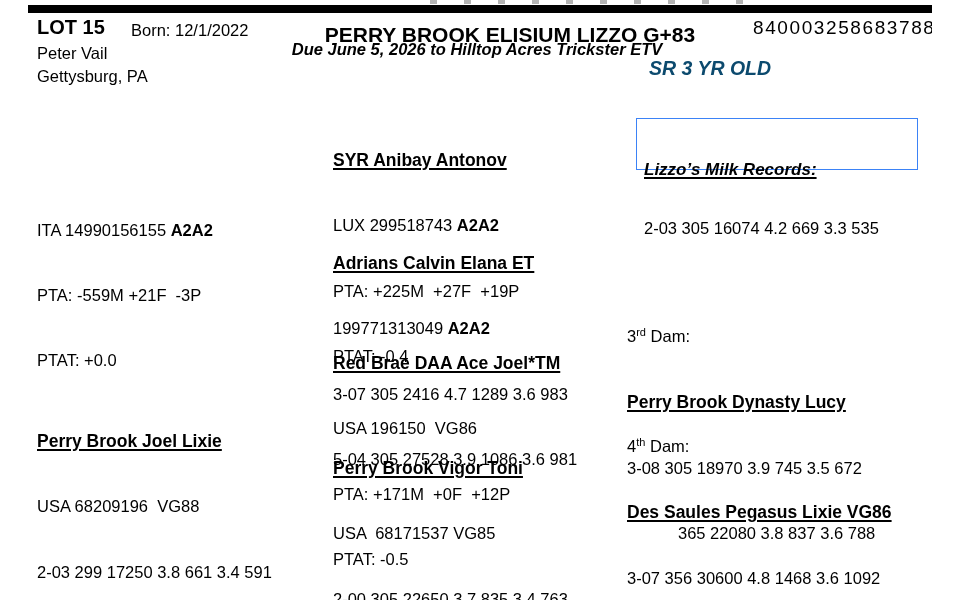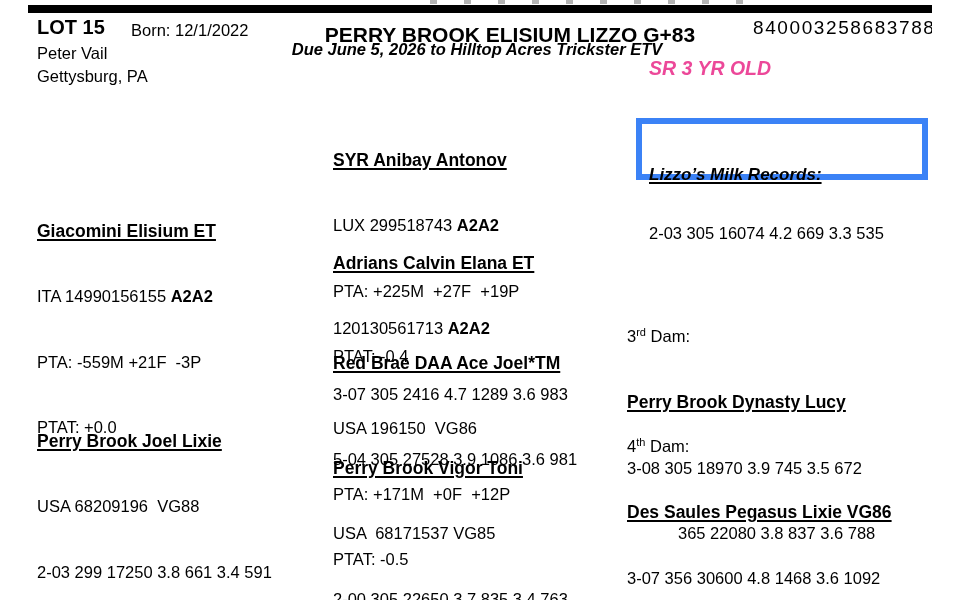--- a/index.html
+++ b/index.html
@@ -31,21 +31,21 @@
   .block { position:absolute; font-size:16.5px; line-height:21.8px; white-space:pre; }
   .bname {
     font-size:17.5px; font-weight:bold; line-height:22px; margin-bottom:1px;
     text-decoration:underline; text-decoration-thickness:2px; text-underline-offset:2px;
   }
   .b { font-weight:bold; }
 
   
   .milkbox {
     position:absolute; left:636px; top:118px; width:273px; height:46px;
-    border:6px solid #3b82f6; padding:4px 0 0 7px; white-space:pre;
+    border:1px solid #3b82f6; padding:4px 0 0 7px; white-space:pre;
   }
   .milktitle {
     font-size:17px; font-weight:bold; font-style:italic; line-height:22px;
     text-decoration:underline; text-decoration-thickness:2px; text-underline-offset:2px;
   }
   .milkrow { font-size:16.5px; line-height:22px; }
 
   
   .damsec { position:absolute; left:627px; font-size:16.5px; line-height:21.8px; white-space:pre; }
   .damlabel { font-size:16.5px; }
@@ -60,29 +60,28 @@
   <div class="fragments"></div>
   <div class="topbar"></div>
 
   <div class="abs lot">LOT 15</div>
   <div class="abs born">Born: 12/1/2022</div>
   <div class="abs title">PERRY BROOK ELISIUM LIZZO G+83</div>
   <div class="abs regnum">840003258683788</div>
   <div class="abs owner">Peter Vail</div>
   <div class="abs due">Due June 5, 2026 to Hilltop Acres Trickster ETV</div>
   <div class="abs loc">Gettysburg, PA</div>
-  <div class="abs agebadge" style="color: #ec4899; text-align: center;">SR 3 YR OLD</div>
+  <div class="abs agebadge" style="color: #0c4a6e; text-align: center;">SR 3 YR OLD</div>
 
   <div class="milkbox">
     <div class="milktitle">Lizzo’s Milk Records:</div>
     <div class="milkrow">2-03 305 16074 4.2 669 3.3 535</div>
   </div>
 
   <div class="block" style="left:37px; top:176px">
-    <div class="bname">Giacomini Elisium ET</div>
     <div><span>ITA 14990156155 </span><span class="b">A2A2</span></div>
     <div>PTA: -559M +21F  -3P</div>
     <div>PTAT: +0.0</div>
   </div>
 
   <div class="block" style="left:37px; top:386px">
     <div class="bname">Perry Brook Joel Lixie</div>
     <div><span>USA 68209196  VG88</span><span class="b"></span></div>
     <div>2-03 299 17250 3.8 661 3.4 591</div>
     
@@ -92,21 +91,21 @@
 
   <div class="block" style="left:333px; top:105px">
     <div class="bname">SYR Anibay Antonov</div>
     <div><span>LUX 299518743 </span><span class="b">A2A2</span></div>
     <div>PTA: +225M  +27F  +19P</div>
     <div>PTAT: -0.4</div>
   </div>
 
   <div class="block" style="left:333px; top:208px">
     <div class="bname">Adrians Calvin Elana ET</div>
-    <div><span>120130561713 </span><span class="b">A2A2</span></div>
+    <div><span>199771313049 </span><span class="b">A2A2</span></div>
     <div>3-07 305 2416 4.7 1289 3.6 983</div>
     <div>5-04 305 27528 3.9 1086 3.6 981</div>
   </div>
 
   <div class="block" style="left:333px; top:308px">
     <div class="bname">Red Brae DAA Ace Joel*TM</div>
     <div><span>USA 196150  VG86</span><span class="b"></span></div>
     <div>PTA: +171M  +0F  +12P</div>
     <div>PTAT: -0.5</div>
   </div>

